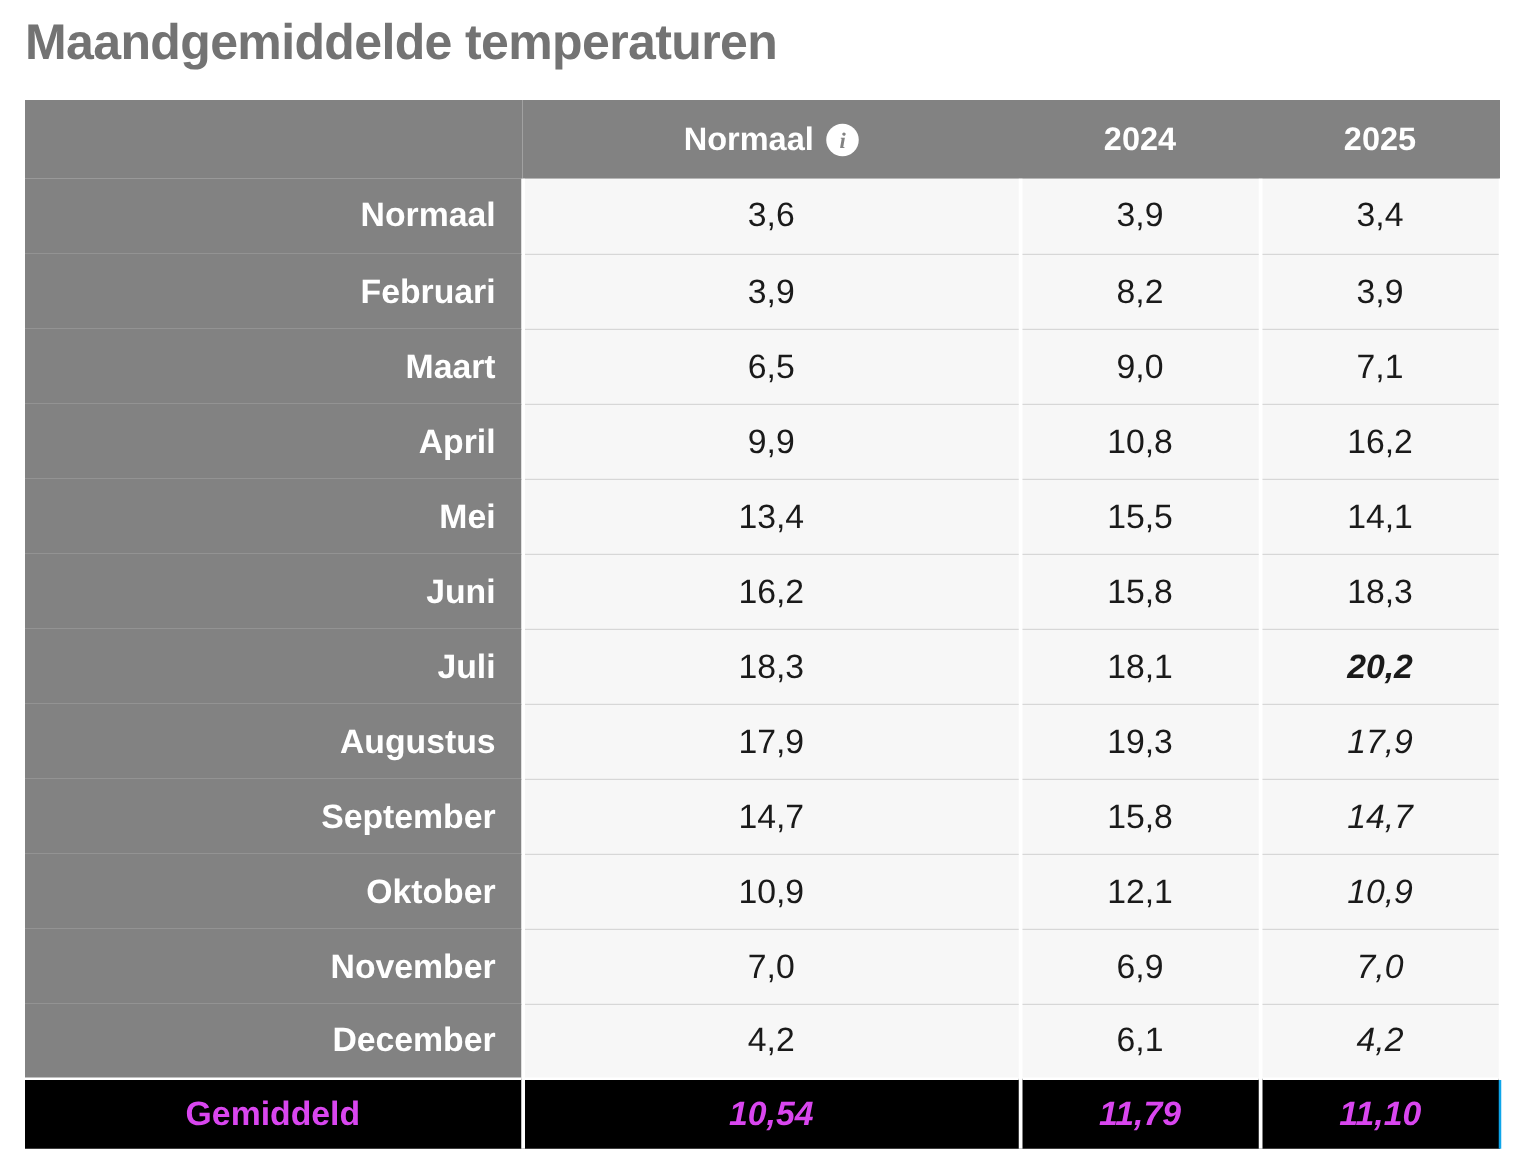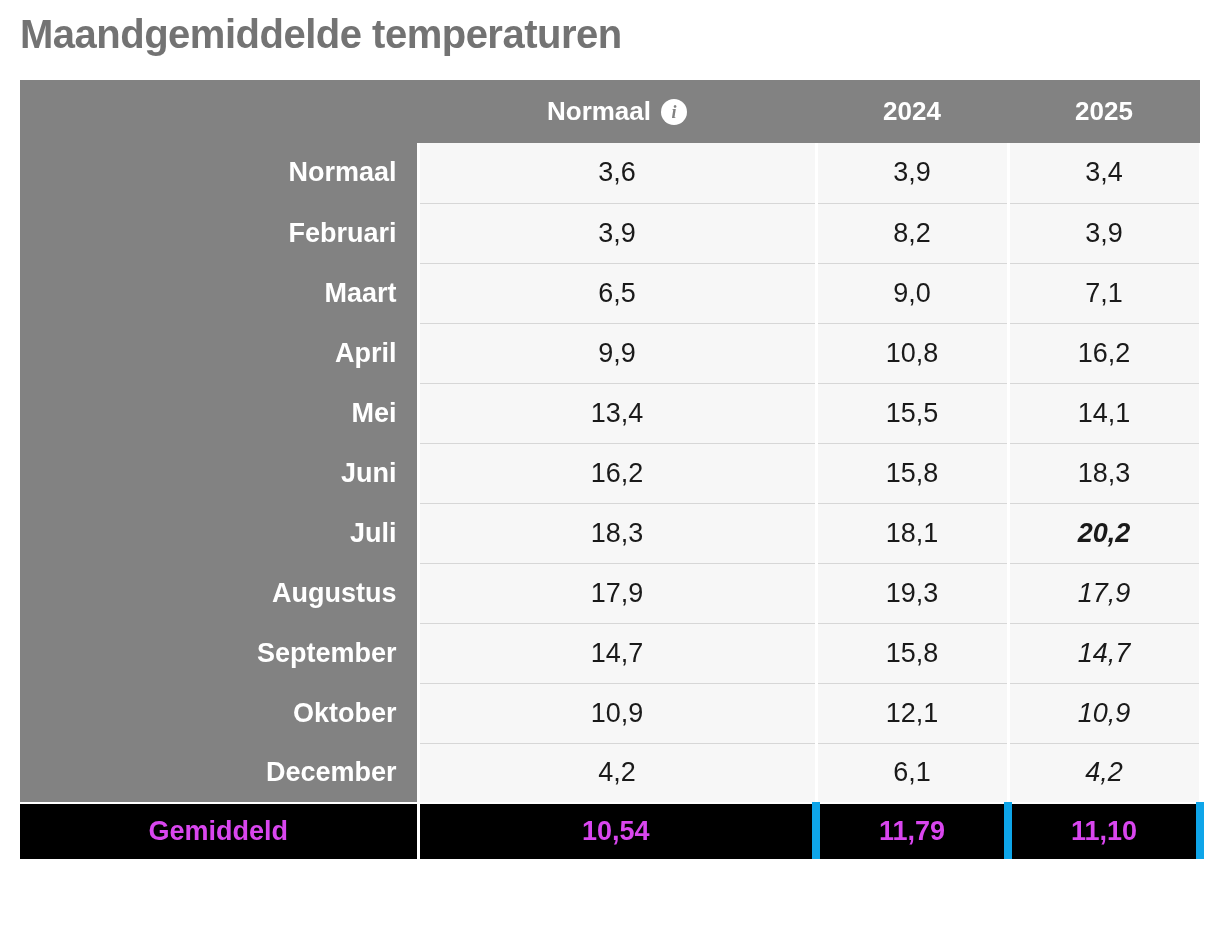--- a/index.html
+++ b/index.html
@@ -127,21 +127,22 @@
     font-weight: bold;
     padding: 0 14px;
     border-top: 2px solid #ffffff;
   }
   tfoot td.foot-label {
     text-align: center;
   }
   tfoot td.foot-val {
     text-align: center;
     border-left: 3px solid #ffffff;
-    border-right: 8px solid #0ea5e9;
+    border-right: 2px solid #0ea5e9;
+    font-style: italic;
   }
 </style>
 </head>
 <body>
 
 <div class="page">
 
   <h1 class="page-title">Maandgemiddelde temperaturen</h1>
 
   <div class="table-wrap">
@@ -220,20 +221,26 @@
           <td class="val-cell">15,8</td>
           <td class="val-cell italic">14,7</td>
         </tr>
         <tr>
           <td class="month-cell">Oktober</td>
           <td class="val-cell">10,9</td>
           <td class="val-cell">12,1</td>
           <td class="val-cell italic">10,9</td>
         </tr>
         <tr>
+          <td class="month-cell">November</td>
+          <td class="val-cell">7,0</td>
+          <td class="val-cell">6,9</td>
+          <td class="val-cell italic">7,0</td>
+        </tr>
+        <tr>
           <td class="month-cell">December</td>
           <td class="val-cell">4,2</td>
           <td class="val-cell">6,1</td>
           <td class="val-cell italic">4,2</td>
         </tr>
       </tbody>
       <tfoot>
         <tr>
           <td class="foot-label">Gemiddeld</td>
           <td class="foot-val">10,54</td>

